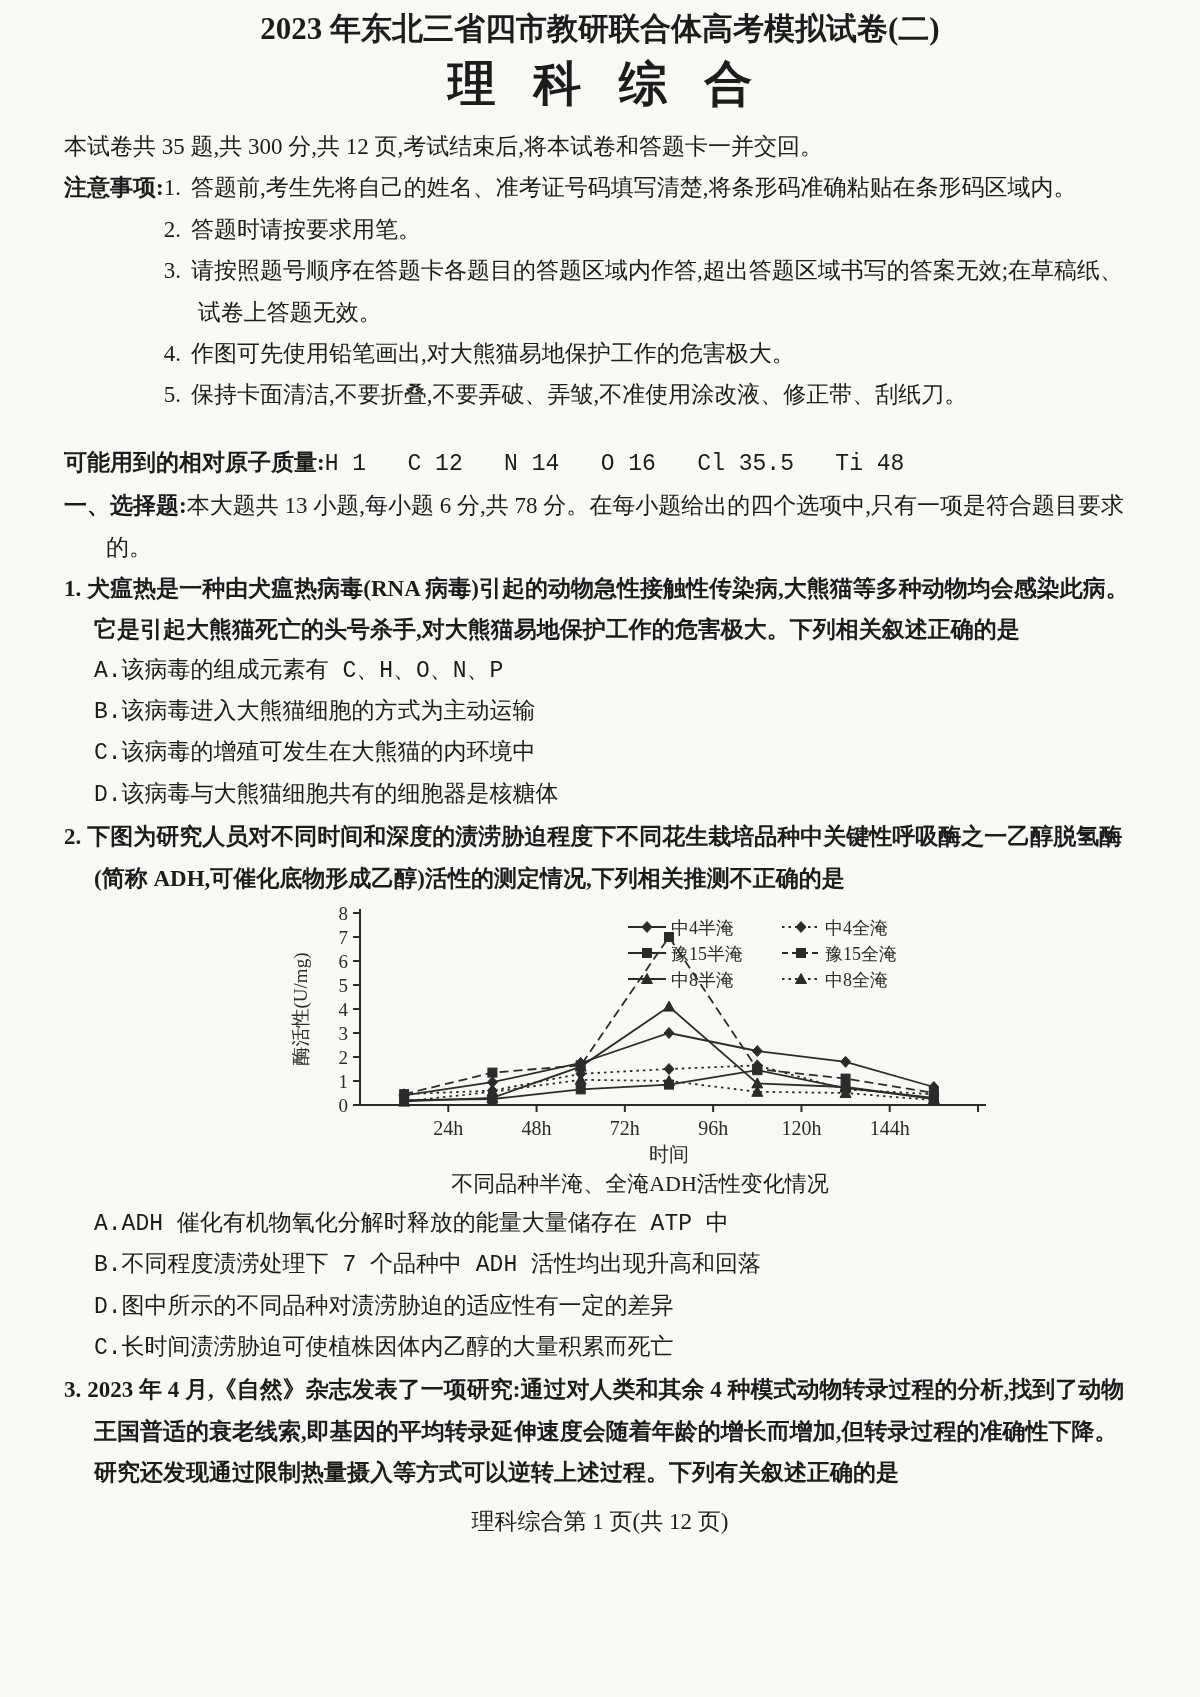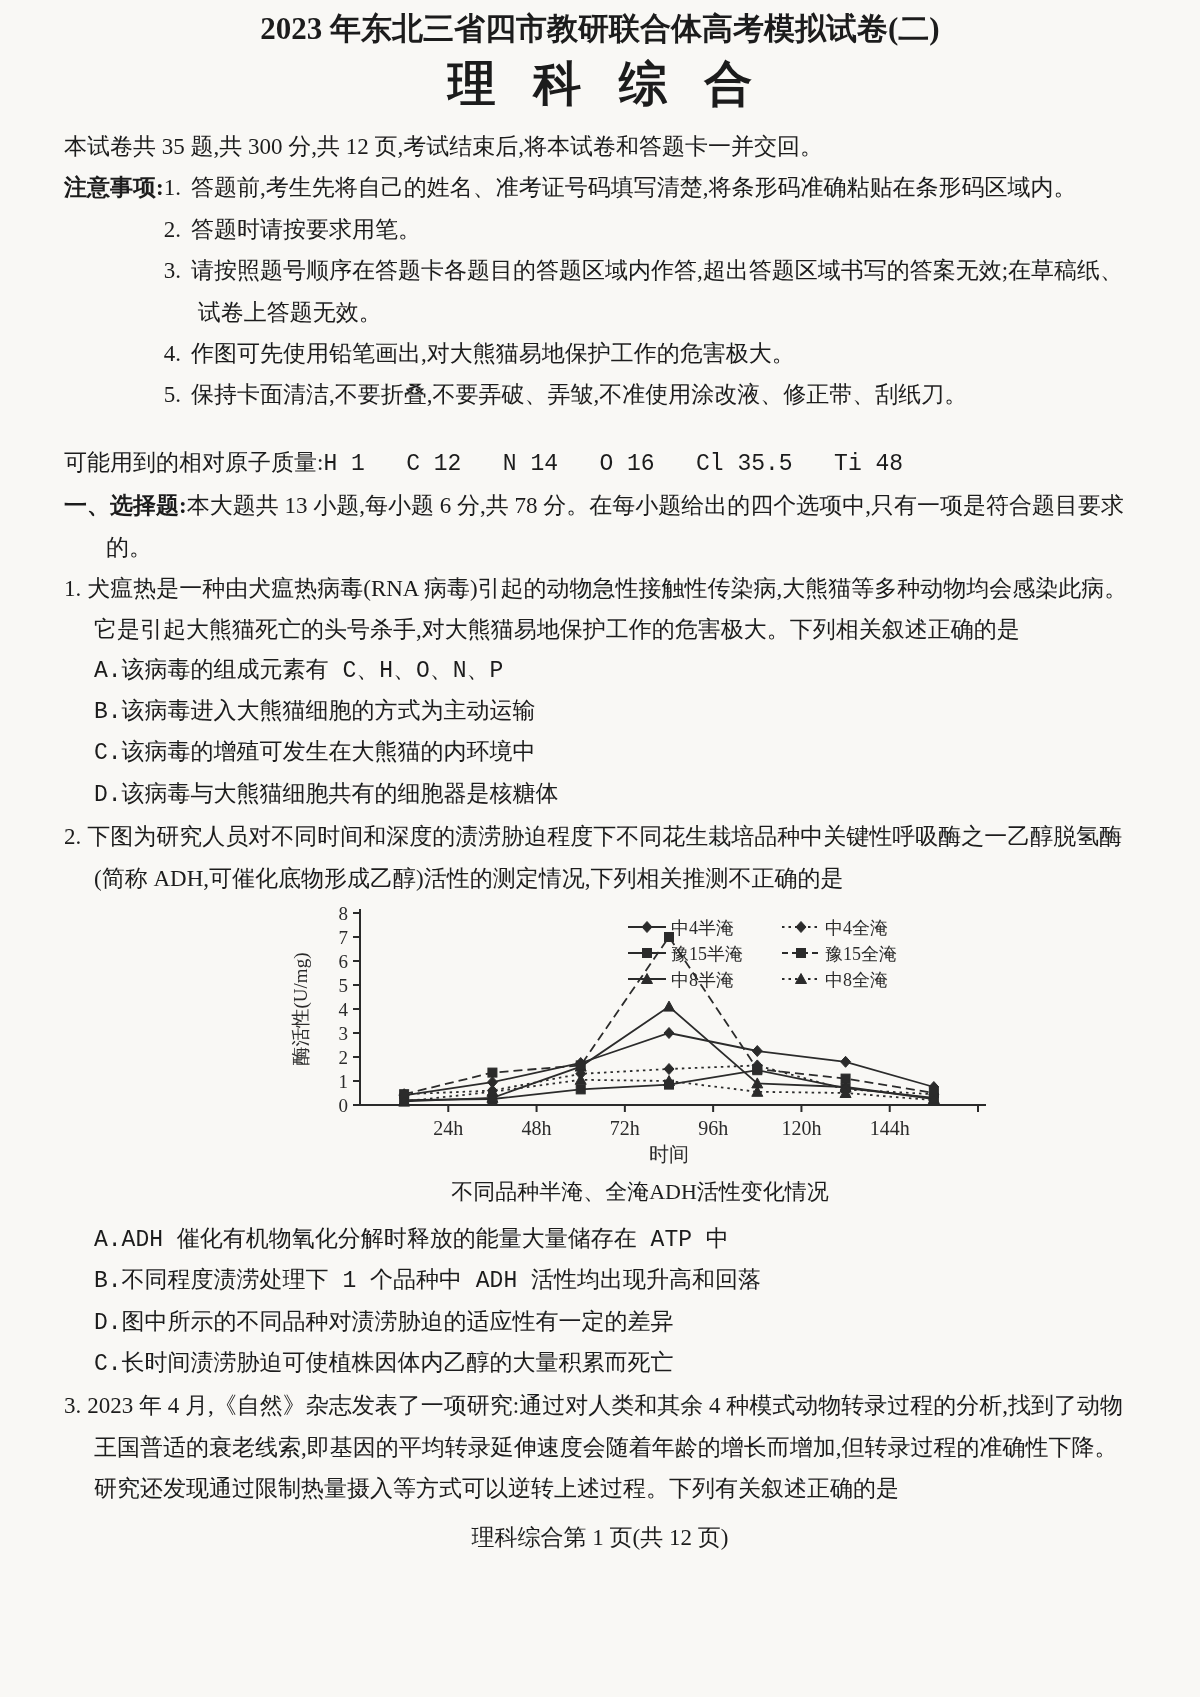--- a/index.html
+++ b/index.html
@@ -15,29 +15,29 @@
     font-size: 48px; font-weight: bold; text-align: center;
     letter-spacing: 0.78em; text-indent: 0.78em; margin: 2px 0 10px;
   }
   .bodytext { font-size: 23px; line-height: 1.8; }
   .notes { display: flex; }
   .notes-label { font-weight: bold; flex: 0 0 auto; }
   .notes-list { flex: 1; margin-left: 0; }
   .note-item { padding-left: 34px; text-indent: -34px; }
   .note-num { margin-right: 10px; }
   .atomic-line { margin-top: 26px; }
-  .atomic-label { font-weight: normal; }
+  .atomic-label { font-weight: bold; }
   .atomic-values { white-space: pre-wrap; font-family: Liberation Mono, monospace; }
   .section-head { padding-left: 42px; text-indent: -42px; }
   .section-label { font-weight: bold; }
-  .q-head { padding-left: 30px; text-indent: -30px; }
+  .q-head { padding-left: 30px; text-indent: -30px; font-weight: bold; }
   .q-num { margin-right: 6px; }
   .options { margin-left: 30px; font-family: Liberation Mono, monospace; }
   .chart-wrap { width: 700px; margin: 4px 0 2px 226px; }
-  .chart-caption { font-size: 22px; text-align: center; margin: 12px; line-height: 1.4; }
+  .chart-caption { font-size: 22px; text-align: center; margin: 4px; line-height: 1.4; }
   svg { font-family: inherit; display: block; }
   .footer { font-size: 23px; text-align: center; margin-top: 12px; }
 </style>
 </head>
 <body>
 
 <div class="page">
 
   <div class="doc-title">2023 年东北三省四市教研联合体高考模拟试卷(二)</div>
   <div class="doc-subject">理科综合</div>
@@ -204,21 +204,21 @@
           <g>
             <line x1="492" y1="76" x2="530" y2="76" stroke="#2b2b2b" stroke-width="1.8" stroke-dasharray="2.5 4"></line>
             <path d="M511 70.5L516.5 80.5L505.5 80.5Z" fill="#2b2b2b" stroke="#2b2b2b"></path>
             <text x="535" y="82.5" font-size="18" fill="#2b2b2b">中8全淹</text>
           </g>
         </svg>
       <div class="chart-caption">不同品种半淹、全淹ADH活性变化情况</div>
     </div>
     <div class="options">
       <div>A.ADH 催化有机物氧化分解时释放的能量大量储存在 ATP 中</div>
-      <div>B.不同程度渍涝处理下 1 个品种中 ADH 活性均出现升高和回落</div>
+      <div>B.不同程度渍涝处理下 7 个品种中 ADH 活性均出现升高和回落</div>
       <div>D.图中所示的不同品种对渍涝胁迫的适应性有一定的差异</div>
       <div>C.长时间渍涝胁迫可使植株因体内乙醇的大量积累而死亡</div>
     </div>
   </div>
 
   <div class="bodytext question">
     <div class="q-head">
       <span class="q-num">3.</span><span>2023 年 4 月,《自然》杂志发表了一项研究:通过对人类和其余 4 种模式动物转录过程的分析,找到了动物王国普适的衰老线索,即基因的平均转录延伸速度会随着年龄的增长而增加,但转录过程的准确性下降。研究还发现通过限制热量摄入等方式可以逆转上述过程。下列有关叙述正确的是</span>
     </div>
   </div>

